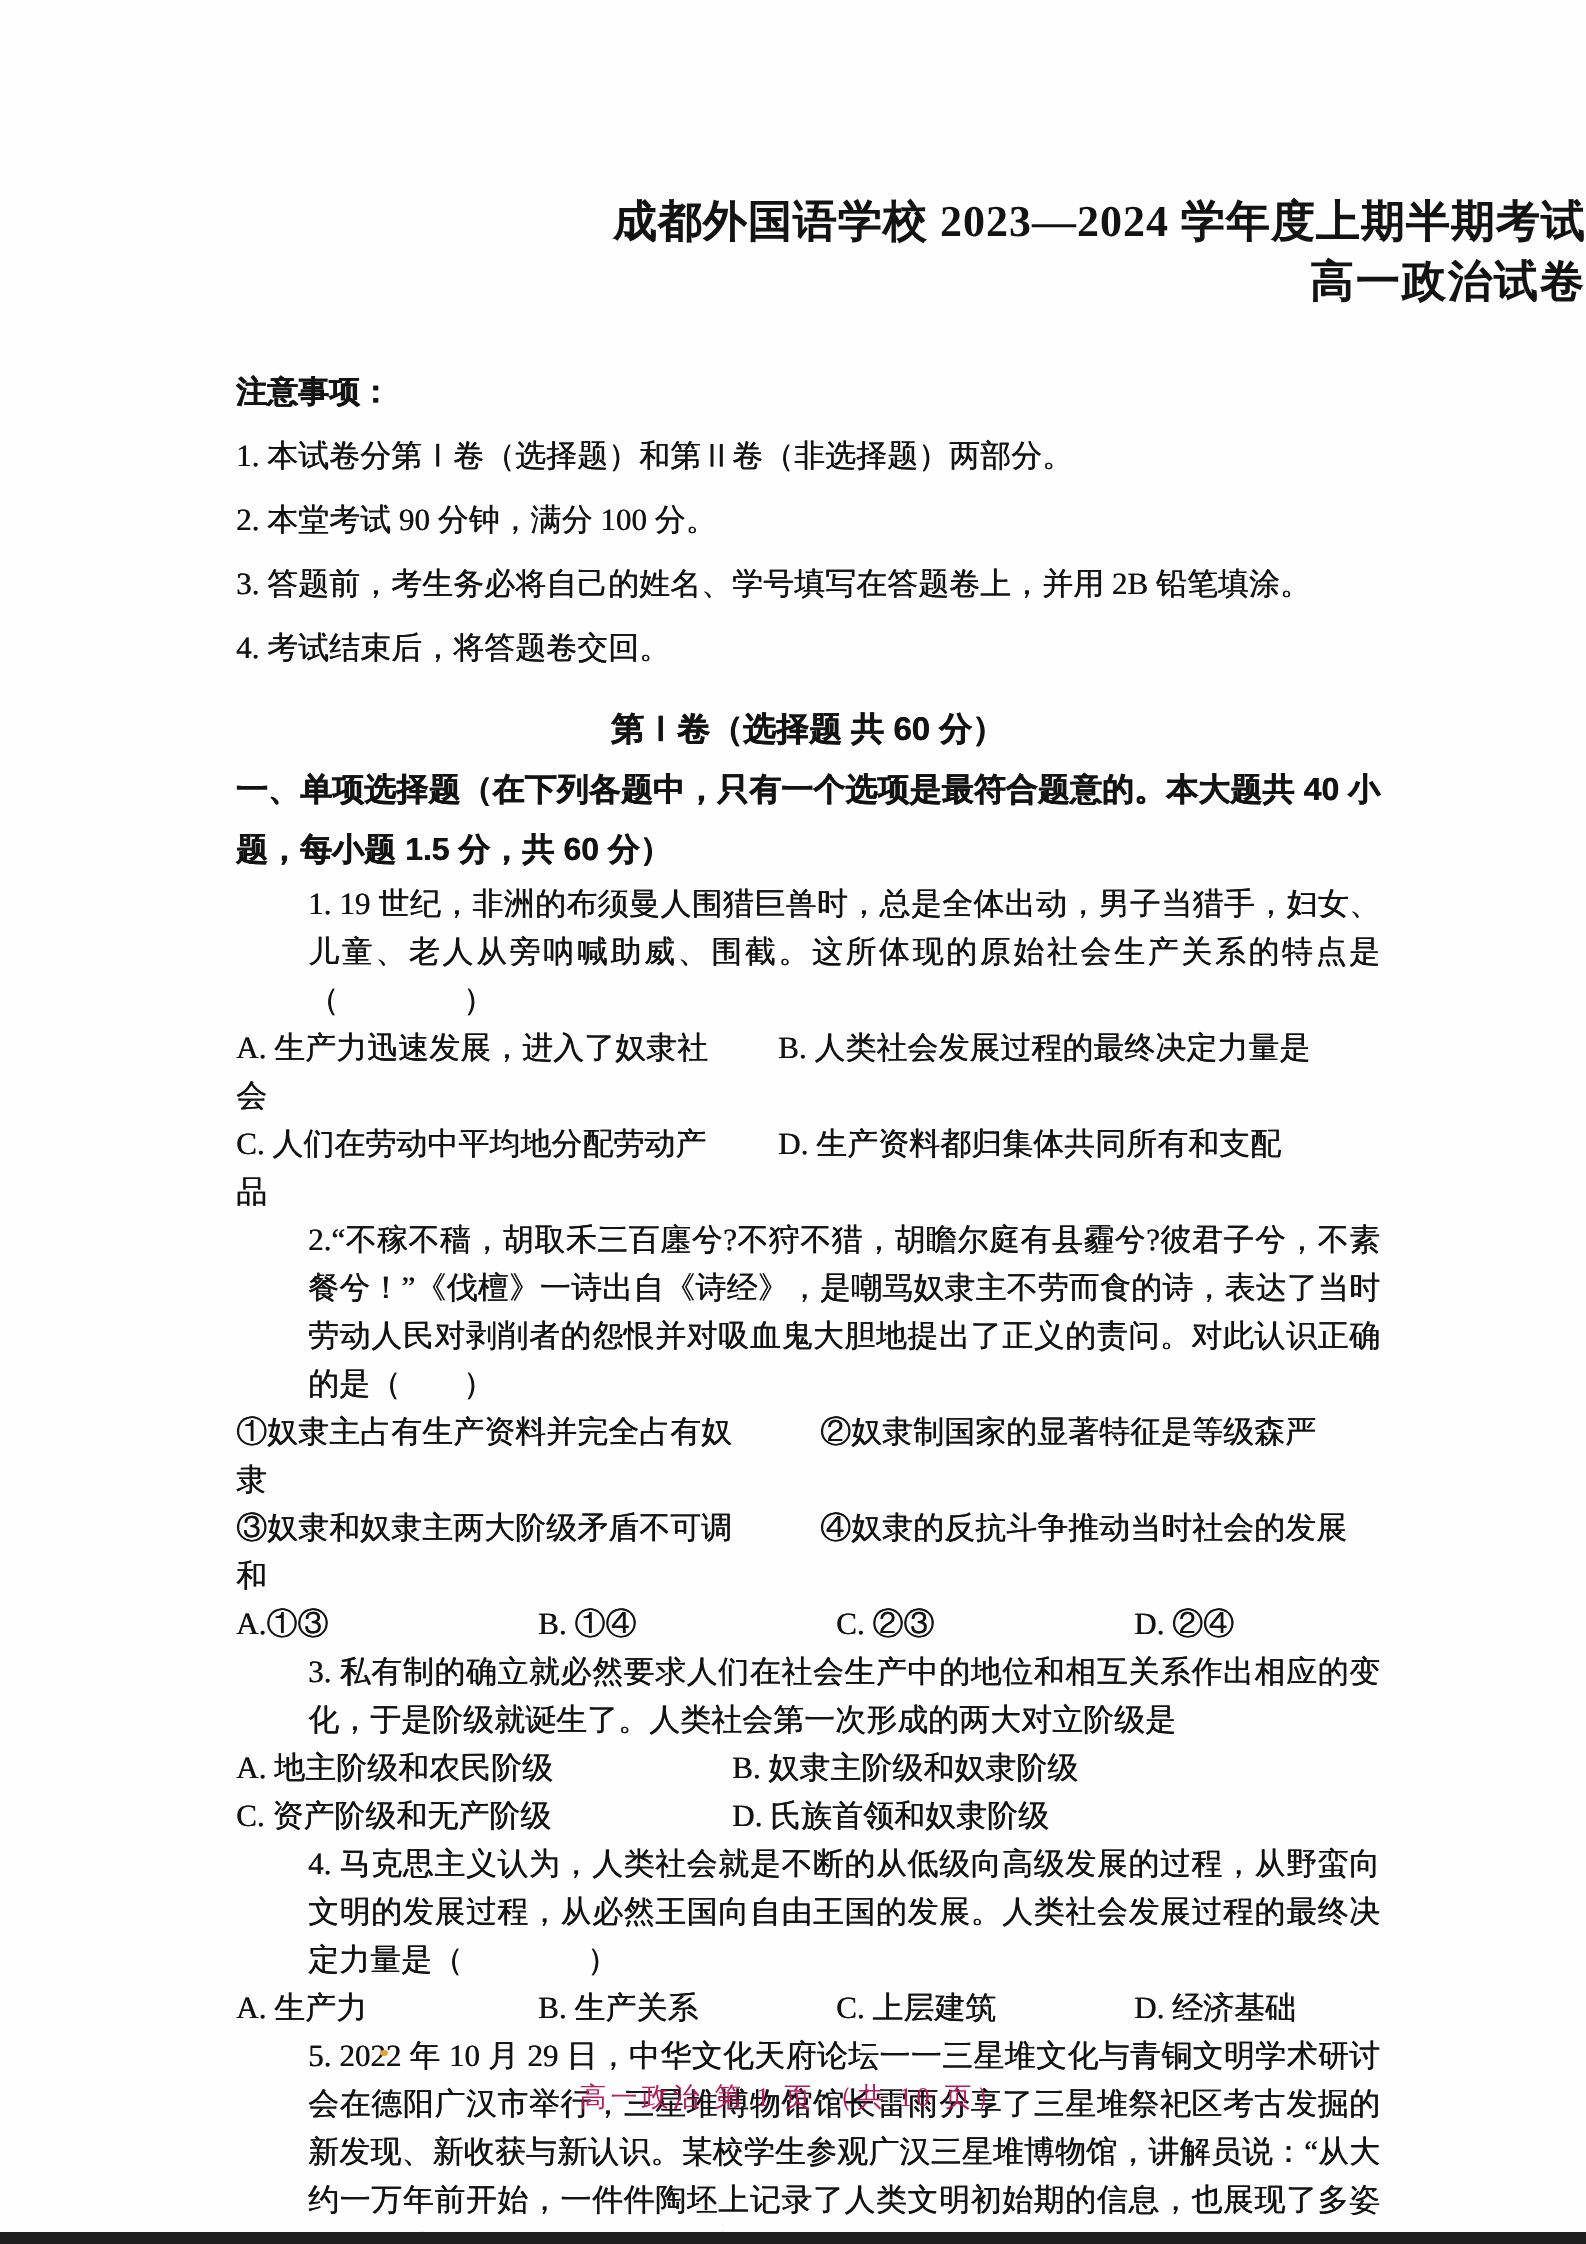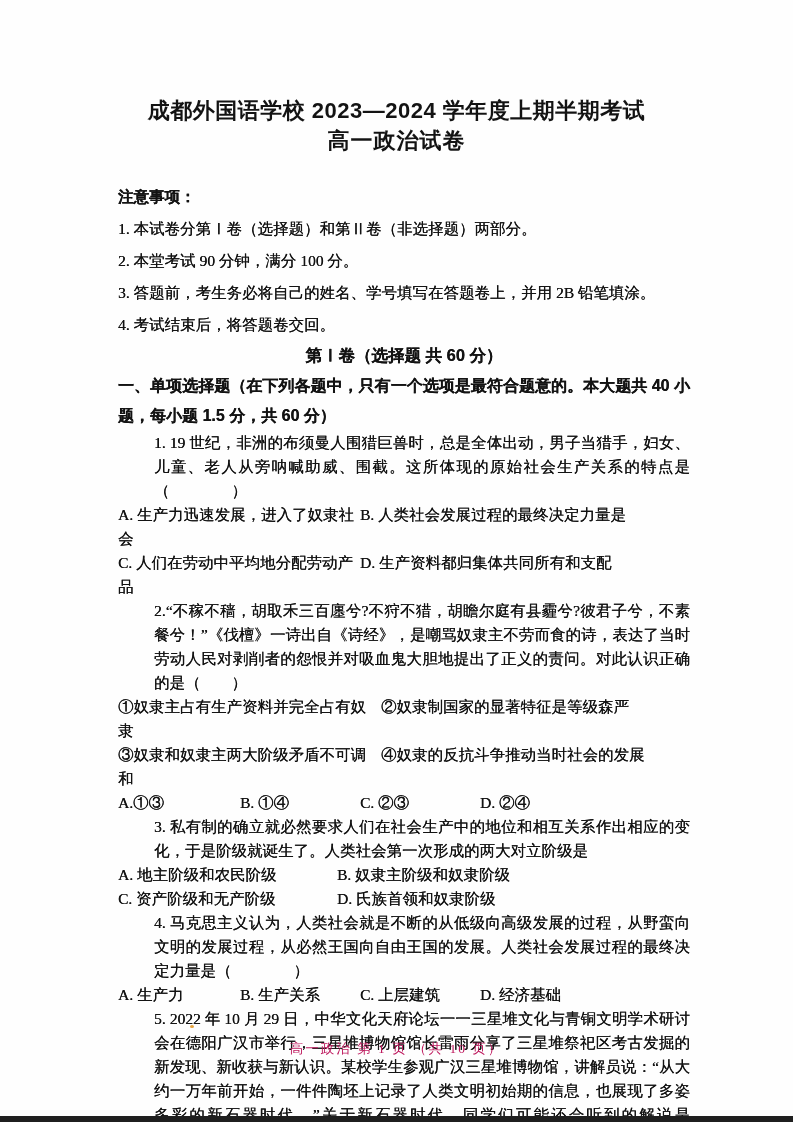--- a/index.html
+++ b/index.html
@@ -9,54 +9,54 @@
     position:relative;
     width:793px; height:1122px;
     background:#fefefe;
     font-family:"Liberation Serif", serif;
     color:#131313;
     overflow:hidden;
     margin:0 auto;
   }
   .titles {
     position:absolute; top:96px; left:0; width:100%;
-    text-align:center;
-    font-family:Liberation Sans, sans-serif;
+    text-align:right;
+    font-family:Liberation Serif, serif;
     font-weight:bold;
   }
   .title-line1 { font-size:22px; line-height:30px; letter-spacing:0.5px; }
   .title-line2 { font-size:22px; line-height:30px; margin-top:0; letter-spacing:1px; }
 
   .content {
     position:absolute; left:118px; top:181px; width:572px;
     font-size:15.5px;
     text-shadow:0.25px 0 0 #131313; 
   }
   .notices p { line-height:32px; text-align:justify; }
   .notice-heading { font-weight:bold; }
 
   .section-header {
-    margin-top:2px;
+    margin-top:12px;
     text-align:center;
     font-family:"Liberation Sans", sans-serif;
     font-weight:bold;
     font-size:16.5px;
     line-height:24px;
   }
   .instruction {
     margin-top:4px;
     font-family:"Liberation Sans", sans-serif;
     font-weight:bold;
     font-size:16px;
     line-height:30px;
     text-align:justify;
   }
 
   .question .stem { line-height:24px; text-align:justify;margin-left:36px; }
-  .optrow, .stmtrow { display:grid; line-height:24px; }
+  .optrow, .stmtrow { display:grid; line-height:24px;gap:29px; }
   .q1-opts  { grid-template-columns:242px 1fr; }
   .q2-stmts { grid-template-columns:263px 1fr; }
   .q3-opts  { grid-template-columns:219px 1fr; }
   .opts4    { grid-template-columns:122px 120px 120px 1fr; }
 
   .page-footer {
     position:absolute; top:1040px; left:0; width:100%;
     text-align:center;
     font-size:13.5px;
     letter-spacing:2px;

